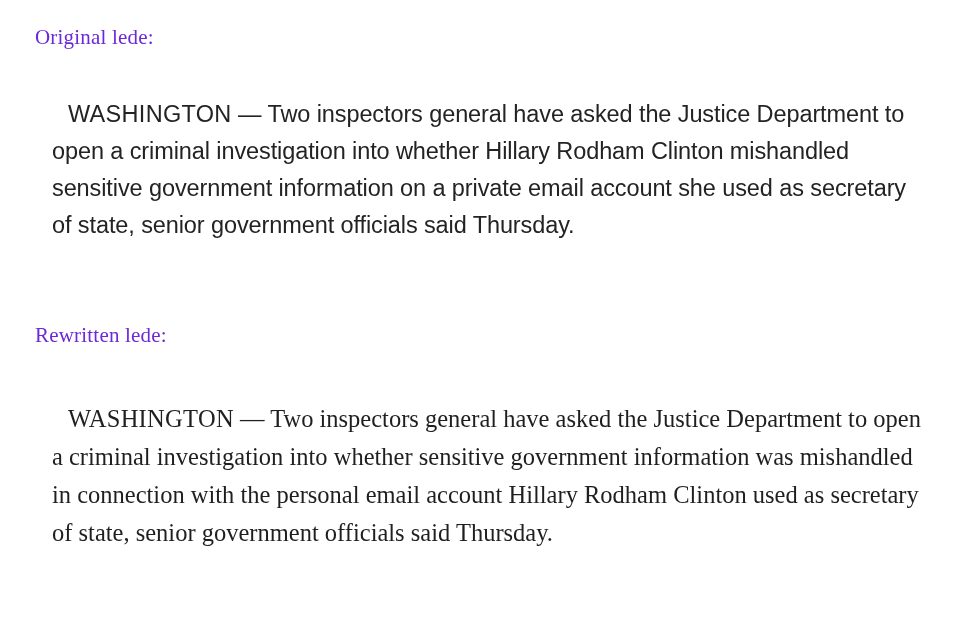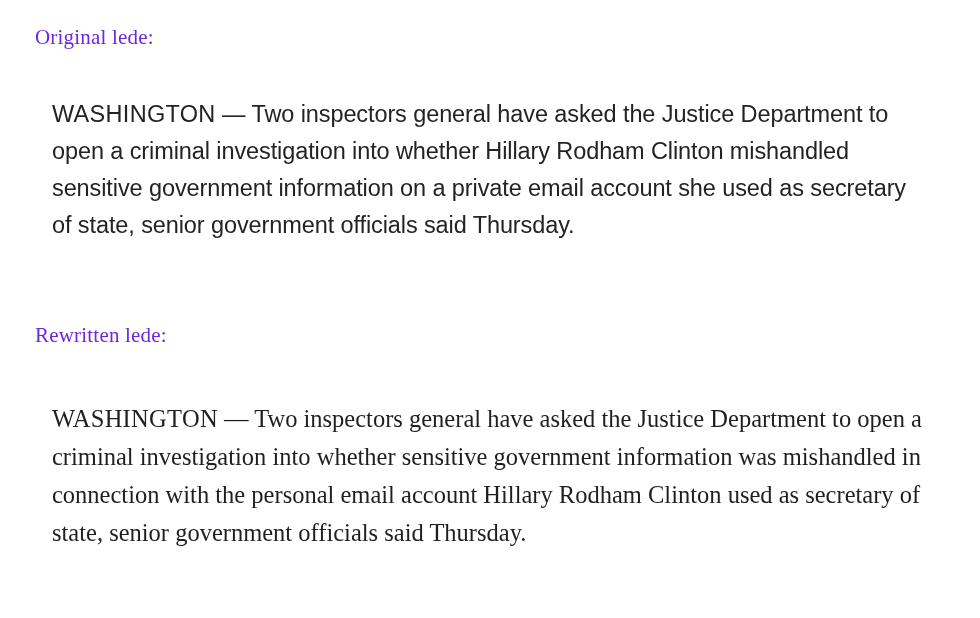--- a/index.html
+++ b/index.html
@@ -54,20 +54,21 @@
   .lede-rewritten {
     top: 400px;
     font-family: "Liberation Serif", serif;
     font-size: 24.5px;
     line-height: 38px;
     color: #1f1f1f;
     letter-spacing: 0px;
   }
   .dateline {
     letter-spacing: 0.3px;
+    margin-left: 16px;
   }
 </style>
 </head>
 <body>
 
 <div class="page">
 
   <div class="label label-original">Original lede:</div>
 
   <div class="lede lede-original"><span class="dateline">WASHINGTON</span><span> — </span><span>Two inspectors general have asked the Justice Department to open a criminal investigation into whether Hillary Rodham Clinton mishandled sensitive government information on a private email account she used as secretary of state, senior government officials said Thursday.</span></div>

